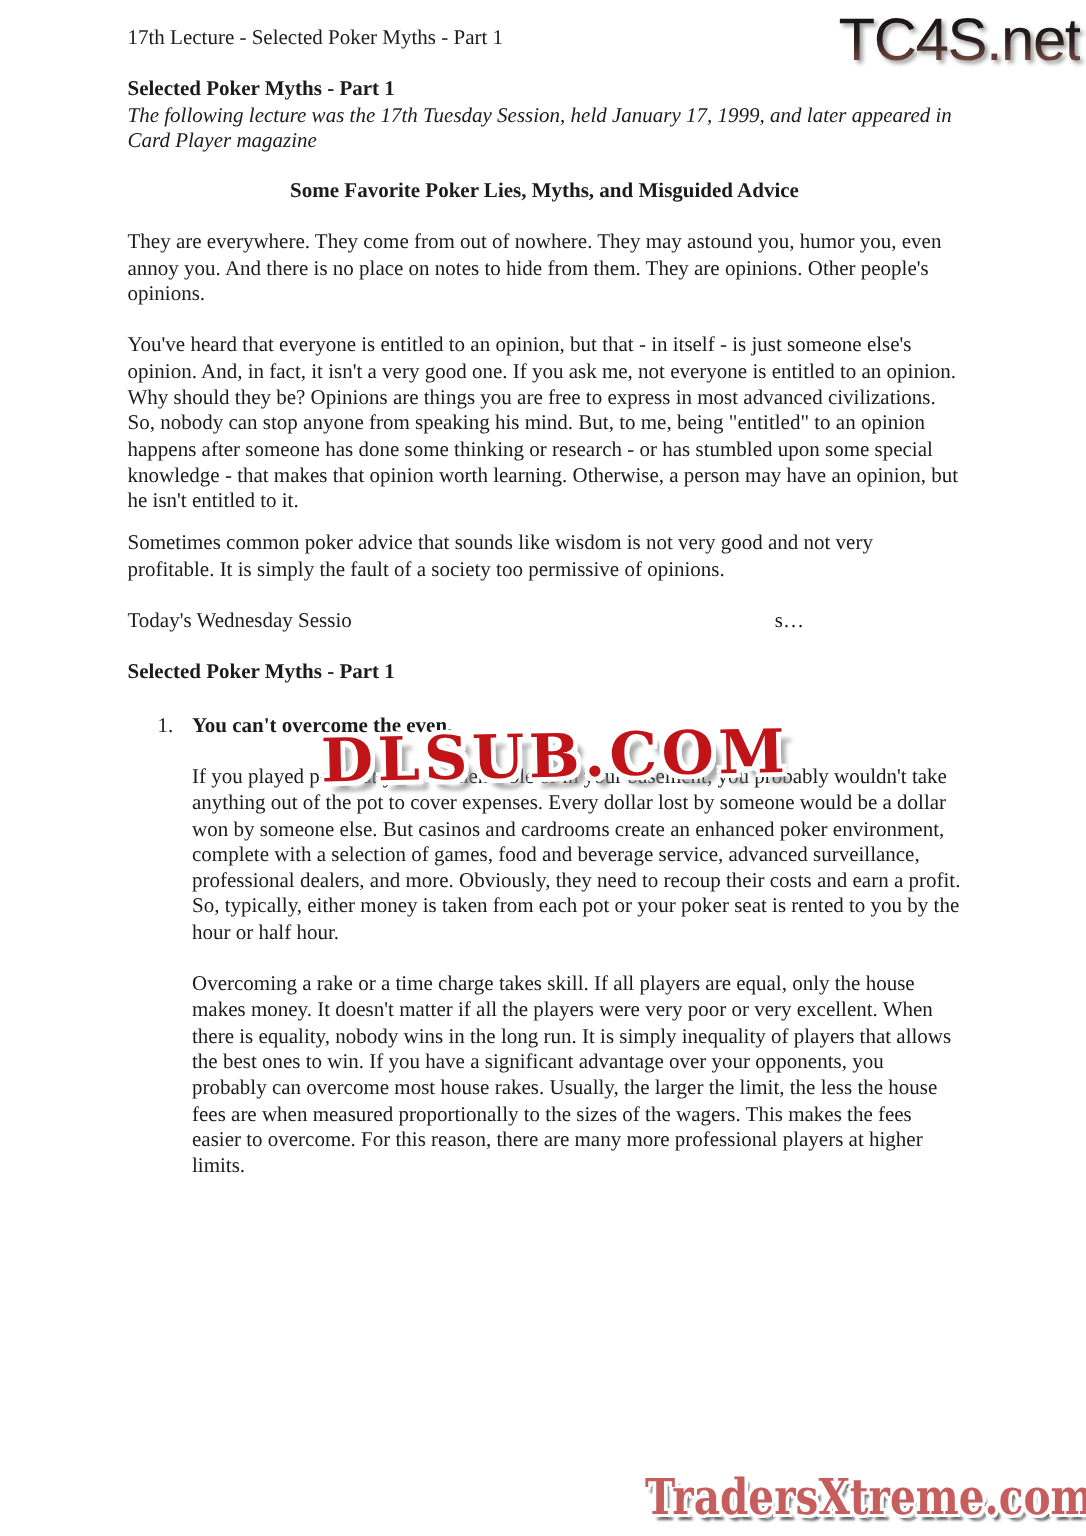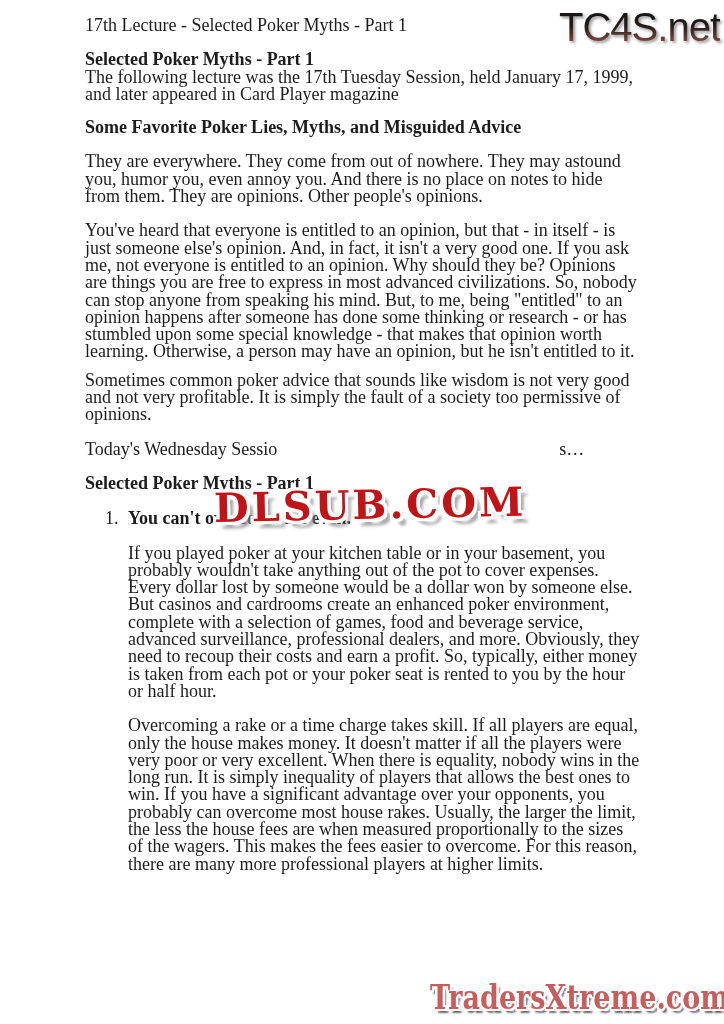--- a/index.html
+++ b/index.html
@@ -10,32 +10,32 @@
     background: #ffffff;
     overflow: hidden;
     font-family: "Liberation Serif", "DejaVu Serif", serif;
     color: #1c1c1c;
   }
   .content {
     position: absolute;
     left: 85px;
     top: 0;
     width: 556px;
-    font-size: 18px;
+    font-size: 14px;
     line-height: 17.3px;
   }
   .content p { margin: 17px 0 0 0; }
   .header-line { margin-top: 86px; }
   .mt-title { margin-top: 35px; }
   .mt-0  { margin-top: 0 !important; }
-  .mt-16 { margin-top: 16px !important; }
+  .mt-16 { margin-top: 16px !important; text-align: center; }
   .mt-11 { margin-top: 11px !important; }
   .mt-14 { margin-top: 14px !important; }
   .bold { font-weight: bold; }
-  .italic { }
+  .italic { font-style: italic; }
 
   .list-item { position: relative; padding-left: 43px; margin-top: 18px; }
   .list-number { position: absolute; left: 20px; top: 0; }
 
   .wm-spacer { display: inline-block; width: 282px; }
 
   
   .top-logo {
     position: absolute;
     top: 5px;

